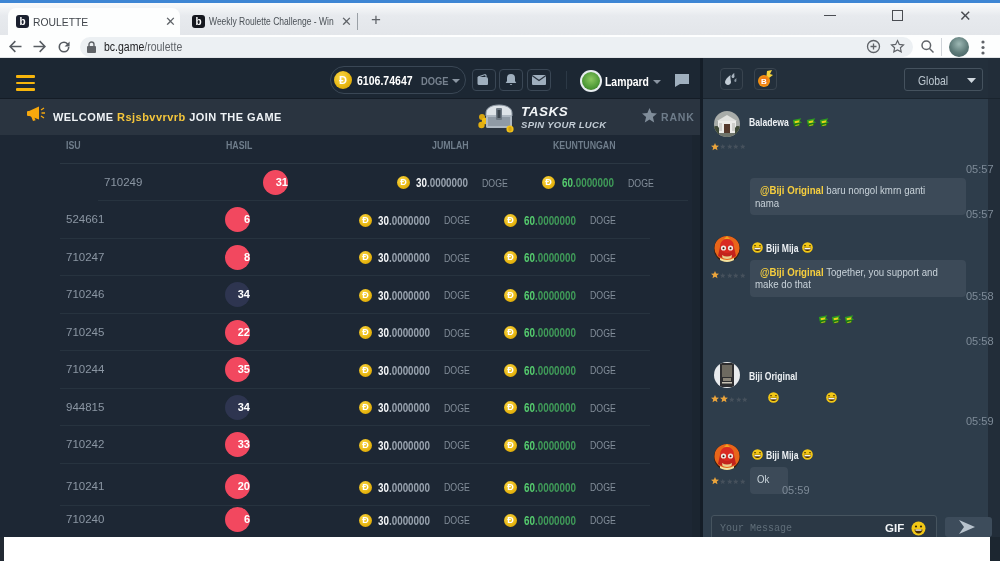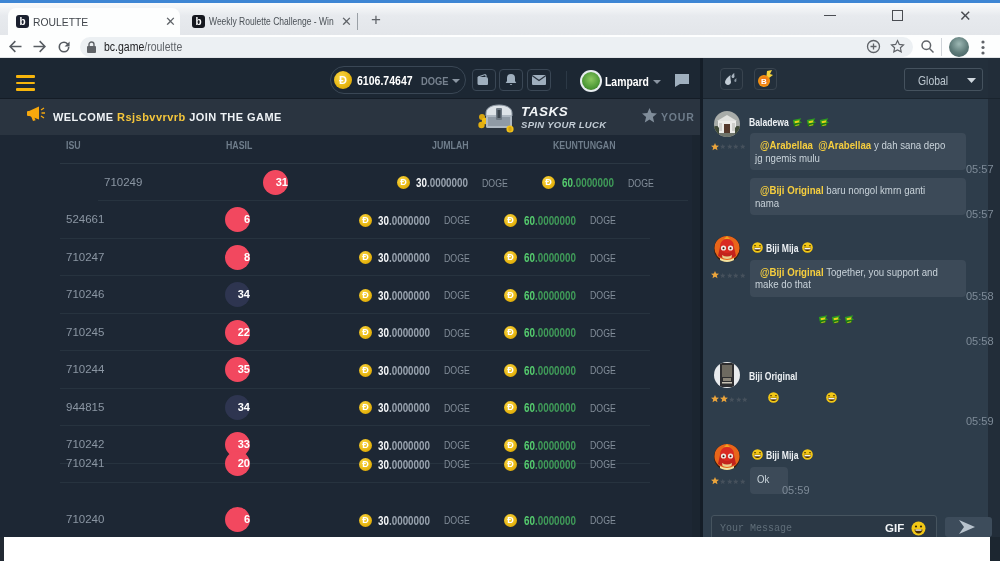--- a/index.html
+++ b/index.html
@@ -198,21 +198,21 @@
     <rect x="19" y="7" width="6" height="12" rx="1" fill="#6d7883"></rect>
     <rect x="20.5" y="9" width="3" height="8" fill="#39434d"></rect>
     <circle cx="33" cy="28" r="3.6" fill="#f2c21a"></circle>
     <ellipse cx="33" cy="28" rx="1.8" ry="2.6" fill="#d8a50e"></ellipse>
   </svg>
   <div class="abs" style="top:104px; left:521px; font-size:13.5px; font-weight:bold; font-style:italic; color:#f2f5f7; letter-spacing:.5px;">TASKS</div>
   <div class="abs" style="top:119px; left:521px; font-size:9.5px; font-style:italic; font-weight:bold; color:#c3cdd6; letter-spacing:.3px;">SPIN YOUR LUCK</div>
   <svg class="abs" style="top:108px; left:641px;" width="17" height="16" viewBox="0 0 17 16">
     <path d="M8.5 0l2.1 5.1 5.4.4-4.1 3.6 1.3 5.3-4.7-2.9-4.7 2.9 1.3-5.3L1 5.5l5.4-.4z" fill="#808d9a"></path>
   </svg>
-  <div class="abs" style="top:111px; left:661px; font-size:10.5px; font-weight:bold; color:#6e7c8a; letter-spacing:.8px;">YOUR</div>
+  <div class="abs" style="top:111px; left:661px; font-size:10.5px; font-weight:bold; color:#6e7c8a; letter-spacing:.8px;">RANK</div>
 
   <div class="abs" id="mainarea"></div>
   <div class="abs th" style="top:139px; left:66px;">ISU</div>
   <div class="abs th" style="top:139px; left:226px;">HASIL</div>
   <div class="abs th" style="top:139px; left:432px;">JUMLAH</div>
   <div class="abs th" style="top:139px; left:553px;">KEUNTUNGAN</div>
   <div class="abs" style="top:163px; left:60px; width:590px; height:1px; background:#2b3743;"></div>
 
   <div class="abs trow" style="top:163.5px;margin-left:38px;">
     <span class="isu">710249</span>
@@ -287,21 +287,21 @@
   <div class="abs trow" style="top:426.0px;">
     <span class="isu">710242</span>
     <span class="badge bred">33</span>
     <span class="coin rcoin" style="left:299px;">Đ</span>
     <span class="amt amtw" style="left:318px;">30<span class="amtwd">.0000000</span></span>
     <span class="dogel" style="left:384px;">DOGE</span>
     <span class="coin rcoin" style="left:444px;">Đ</span>
     <span class="amt amtg" style="left:464px;">60<span class="amtgd">.0000000</span></span>
     <span class="dogel" style="left:530px;">DOGE</span>
   </div>
-  <div class="abs trow" style="top:445px;">
+  <div class="abs trow" style="top:468px;">
     <span class="isu">710241</span>
     <span class="badge bred">20</span>
     <span class="coin rcoin" style="left:299px;">Đ</span>
     <span class="amt amtw" style="left:318px;">30<span class="amtwd">.0000000</span></span>
     <span class="dogel" style="left:384px;">DOGE</span>
     <span class="coin rcoin" style="left:444px;">Đ</span>
     <span class="amt amtg" style="left:464px;">60<span class="amtgd">.0000000</span></span>
     <span class="dogel" style="left:530px;">DOGE</span>
   </div>
   <div class="abs trow" style="top:501.0px;">
@@ -390,24 +390,20 @@
     </svg>
     <svg class="abs" style="top:144.0px; left:726.5px; opacity:1;" width="5.5" height="5.5" viewBox="0 0 10 10">
       <path d="M5 0l1.4 3.1 3.6.3-2.7 2.3.8 3.5L5 7.3 1.9 9.2l.8-3.5L0 3.4l3.6-.3z" fill="#46515c"></path>
     </svg>
     <svg class="abs" style="top:144.0px; left:733.0px; opacity:1;" width="5.5" height="5.5" viewBox="0 0 10 10">
       <path d="M5 0l1.4 3.1 3.6.3-2.7 2.3.8 3.5L5 7.3 1.9 9.2l.8-3.5L0 3.4l3.6-.3z" fill="#46515c"></path>
     </svg>
     <svg class="abs" style="top:144.0px; left:739.5px; opacity:1;" width="5.5" height="5.5" viewBox="0 0 10 10">
       <path d="M5 0l1.4 3.1 3.6.3-2.7 2.3.8 3.5L5 7.3 1.9 9.2l.8-3.5L0 3.4l3.6-.3z" fill="#46515c"></path>
     </svg>
-<div class="abs bubble" style="top:133px; height:37px;">
-  <div style="margin-left:5px;"><span class="mention">@Arabellaa</span>&nbsp;&nbsp;<span class="mention">@Arabellaa</span> y dah sana depo</div>
-  <div>jg ngemis mulu</div>
-</div>
 <div class="abs tstamp" style="top:163px; left:966px;">05:57</div>
 <div class="abs bubble" style="top:178px; height:37px;">
   <div style="margin-left:5px;"><span class="mention">@Biji Original</span> baru nongol kmrn ganti</div>
   <div>nama</div>
 </div>
 <div class="abs tstamp" style="top:208px; left:966px;">05:57</div>
 <div class="abs" style="top:236px; left:714px; width:26px; height:26px;">
       <svg width="26" height="26" viewBox="0 0 26 26">
   <defs>
           <clipPath id="c2">

